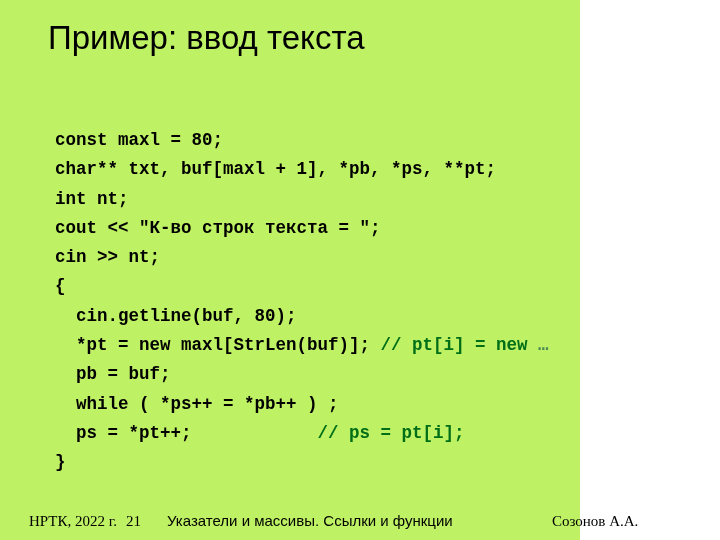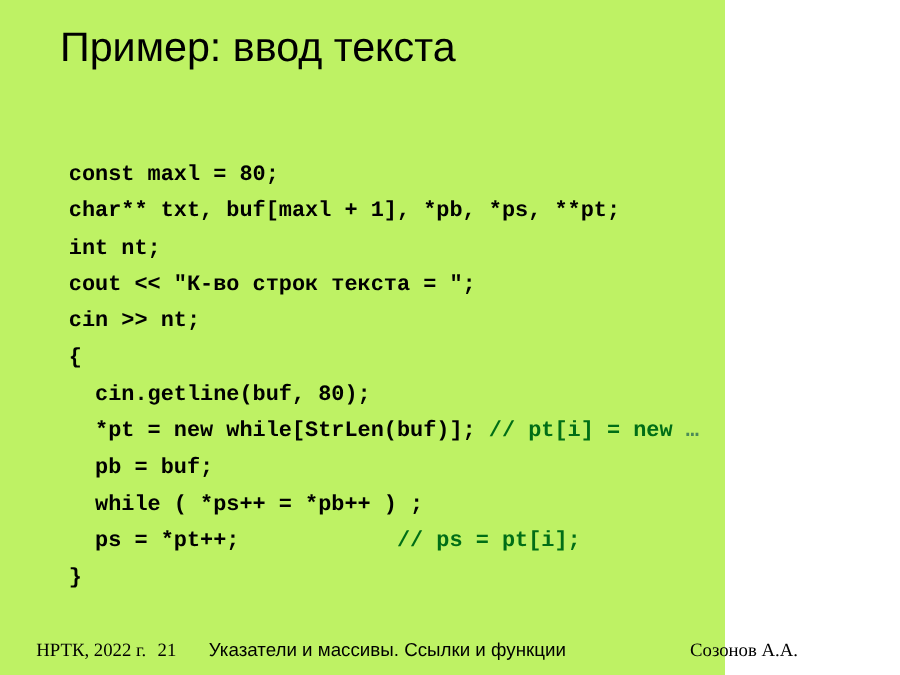--- a/index.html
+++ b/index.html
@@ -101,21 +101,21 @@
   <div id="slide-title">Пример: ввод текста</div>
 
   <div id="code-block">
       <div class="code-line"><span>const maxl = 80;</span></div>
       <div class="code-line"><span>char** txt, buf[maxl + 1], *pb, *ps, **pt;</span></div>
       <div class="code-line"><span>int nt;</span></div>
       <div class="code-line"><span>cout &lt;&lt; "К-во строк текста = ";</span></div>
       <div class="code-line"><span>cin &gt;&gt; nt;</span></div>
       <div class="code-line"><span>{</span></div>
       <div class="code-line"><span>  cin.getline(buf, 80);</span></div>
-      <div class="code-line"><span>  *pt = new while[StrLen(buf)]; </span><span class="comment">// pt[i] = new </span><span class="ellipsis">…</span></div>
+      <div class="code-line"><span>  *pt = new maxl[StrLen(buf)]; </span><span class="comment">// pt[i] = new </span><span class="ellipsis">…</span></div>
       <div class="code-line"><span>  pb = buf;</span></div>
       <div class="code-line"><span>  while ( *ps++ = *pb++ ) ;</span></div>
       <div class="code-line"><span>  ps = *pt++;            </span><span class="comment">// ps = pt[i];</span></div>
       <div class="code-line"><span>}</span></div>
     </div>
 
   <div id="footer">
     <div class="footer-serif" id="footer-org">НРТК, 2022 г.</div>
     <div class="footer-serif" id="footer-num">21</div>
     <div class="footer-sans" id="footer-topic">Указатели и массивы. Ссылки и функции</div>

